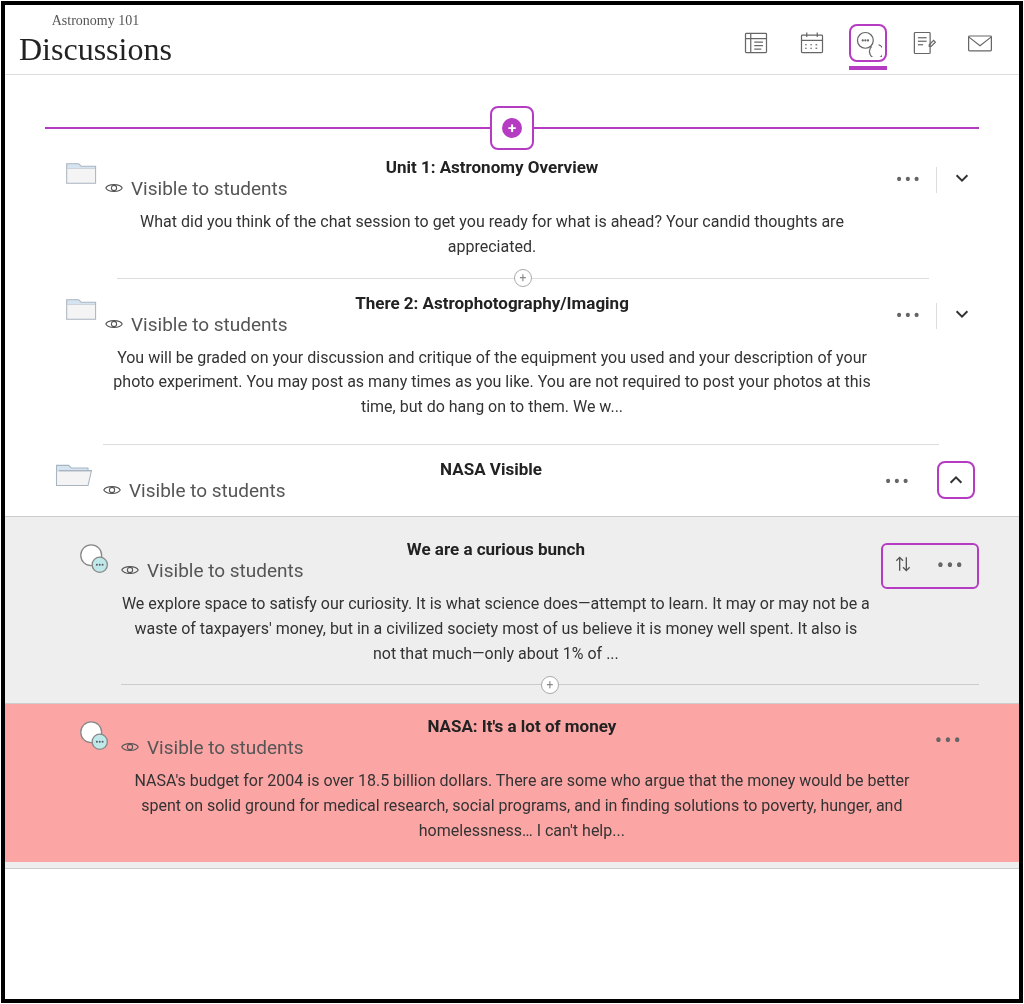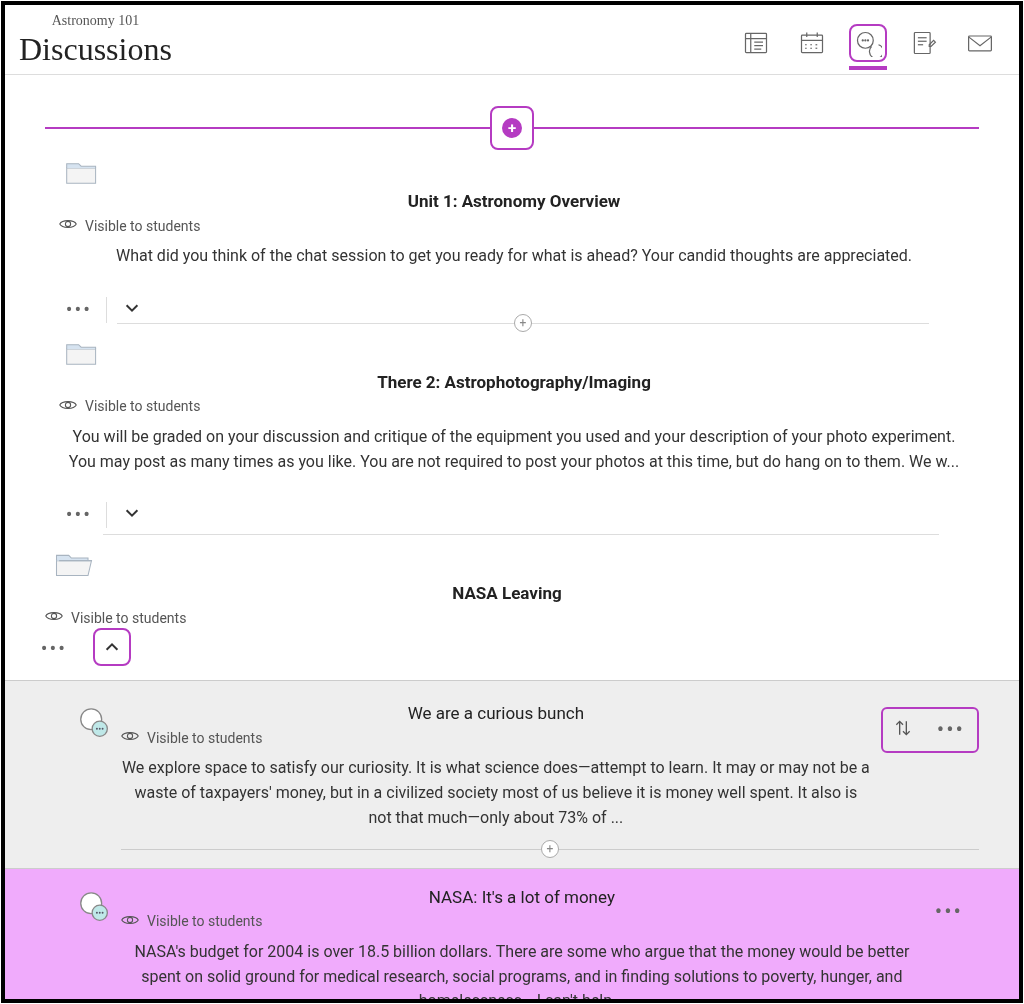--- a/index.html
+++ b/index.html
@@ -20,47 +20,47 @@
 
   
   .content { padding: 30px 0 0 0; }
   .purple-rule { height: 2px; background: #b53bc2; margin: 22px 40px 0 40px; position: relative; }
   .add-btn-wrap { position: absolute; left: 50%; top: 50%; transform: translate(-50%,-50%); }
   .add-btn { width: 44px; height: 44px; border: 2px solid #b53bc2; border-radius: 8px; background: #fff; display: flex; align-items: center; justify-content: center; cursor: pointer; }
   .add-btn-inner { width: 20px; height: 20px; background: #b53bc2; border-radius: 50%; display: flex; align-items: center; justify-content: center; color: #fff; font-size: 15px; font-weight: bold; line-height:1;}
 
   .items-wrap { padding: 20px 40px 0 40px; }
 
-  .item {display:flex; padding: 8px 0 0 14px; flex-direction: column;}
+  .item {display:flex; padding: 8px 0 0 14px;}
   .item-icon-col { width: 46px; flex-shrink: 0; padding-top: 2px; }
   .item-body { flex: 1; padding-right: 10px; min-width:0;}
   .item-controls { width: 90px; flex-shrink: 0; display: flex; align-items: flex-start; justify-content: flex-end; gap: 12px; padding-top: 8px; padding-right:4px;}
   .item-title { font-size: 17px; font-weight: 700; color: #222; }
-  .vis-row { display: flex; align-items: center; gap: 8px; margin-top: 6px; color: #555; font-size: 14px;}
+  .vis-row { display: flex; align-items: center; gap: 8px; color: #555; font-size: 19px;}
   .item-desc { font-size: 16px; color: #333; line-height: 1.55; margin-top: 10px; padding-bottom: 18px; }
 
   .sep { position: relative; height: 1px; background: #ddd; margin: 0 50px 0 72px; }
   .sep-plus { position: absolute; left:50%; top:50%; transform:translate(-50%,-50%); width:18px;height:18px;border:1px solid #aaa;border-radius:50%;background:#fff;display:flex;align-items:center;justify-content:center;color:#888;font-size:12px;line-height:1;}
   .sep-wide { margin-left: 58px; margin-right: 40px;}
 
   .folder-icon svg { width: 34px; height: 28px; }
   .discussion-icon svg { width: 38px; height: 38px; }
 
   .more-btn { color: #666; font-size: 20px; letter-spacing: 2px; cursor: pointer; line-height:1; padding:4px 2px;}
   .chev-btn { width: 26px; height: 26px; display: flex; align-items: center; justify-content: center; cursor: pointer; color:#333;}
   .chev-btn svg { width:18px; height:18px; stroke:#333; stroke-width:2.2; fill:none;}
   .ctrl-divider { width:1px; height:26px; background:#ddd; margin-top:2px;}
   .chev-highlight { border: 2px solid #b53bc2; border-radius: 8px; padding: 4px; margin-top:-6px;}
 
   .nested-panel { background: #eeeeee; margin-top: 14px; padding: 22px 40px 0 64px; border-top:1px solid #ccc;}
   .nested-item { display:flex; padding: 0 0 0 0;}
   .nested-icon-col { width:52px; flex-shrink:0; padding-top:2px;}
   .nested-body { flex:1; min-width:0; padding-right:10px;}
   .nested-controls { flex-shrink:0; display:flex; align-items:flex-start; gap:18px; padding-top:4px;}
-  .nested-title { font-size: 17px; font-weight:400; color:#222;}
+  .nested-title { font-size: 17px; font-weight:700; color:#222;}
   .nested-desc { font-size: 16px; color:#333; line-height:1.55; margin-top:10px; padding-bottom:18px;}
   .nested-ctrl-box { border: 2px solid #b53bc2; border-radius: 6px; padding: 6px 10px; display:flex; align-items:center; gap:22px;}
   .sort-ic svg { width:20px; height:20px; stroke:#555; stroke-width:1.6; fill:none;}
   .nested-sep { position:relative; height:1px; background:#ccc; margin:0 0 18px 52px;}
 
   .eye-icon svg { width:18px; height:14px; stroke:#555; stroke-width:1.4; fill:none;}
 </style>
 </head>
 <body>
 
@@ -201,21 +201,21 @@
 
       <div class="item" style="padding-top:14px; padding-left:0;">
         <div class="item-icon-col folder-icon" style="width:58px; padding-left:0;">
           <svg viewBox="0 0 44 32" style="width:42px;">
               <path d="M2 11 L2 28 L38 28 L42 11 Z" fill="#f4f4f4" stroke="#a8b4c0" stroke-width="1.2"></path>
               <path d="M2 11 L2 5 L16 5 L19 8 L38 8 L38 11" fill="#d6e3f0" stroke="#a8b4c0" stroke-width="1.2"></path>
               <path d="M5 11 L42 11" stroke="#a8b4c0" stroke-width="1.2"></path>
             </svg>
         </div>
         <div class="item-body">
-          <div class="item-title">NASA Leaving</div>
+          <div class="item-title">NASA Visible</div>
           <div class="vis-row">
             <span class="eye-icon"><svg viewBox="0 0 24 16">
                   <path d="M1 8 C 4 2, 20 2, 23 8 C 20 14, 4 14, 1 8 Z"></path>
                   <circle cx="12" cy="8" r="3.5"></circle>
                 </svg></span>
             <span>Visible to students</span>
           </div>
         </div>
         <div class="item-controls">
           <div class="more-btn">•••</div>
@@ -245,38 +245,38 @@
         </div>
         <div class="nested-body">
           <div class="nested-title">We are a curious bunch</div>
           <div class="vis-row">
             <span class="eye-icon"><svg viewBox="0 0 24 16">
                   <path d="M1 8 C 4 2, 20 2, 23 8 C 20 14, 4 14, 1 8 Z"></path>
                   <circle cx="12" cy="8" r="3.5"></circle>
                 </svg></span>
             <span>Visible to students</span>
           </div>
-          <div class="nested-desc">We explore space to satisfy our curiosity. It is what science does—attempt to learn. It may or may not be a waste of taxpayers' money, but in a civilized society most of us believe it is money well spent. It also is not that much—only about 73% of ...</div>
+          <div class="nested-desc">We explore space to satisfy our curiosity. It is what science does—attempt to learn. It may or may not be a waste of taxpayers' money, but in a civilized society most of us believe it is money well spent. It also is not that much—only about 1% of ...</div>
         </div>
         <div class="nested-controls">
           <div class="nested-ctrl-box">
             <span class="sort-ic"><svg viewBox="0 0 24 24">
                   <path d="M8 4 L8 20 M4 8 L8 4 L12 8"></path>
                   <path d="M16 4 L16 20 M12 16 L16 20 L20 16"></path>
                 </svg></span>
             <div class="more-btn" style="font-size:22px;">•••</div>
           </div>
         </div>
       </div>
 
       <div class="nested-sep">
         <div class="sep-plus">+</div>
       </div>
 
-      <div class="nested-item" style="background:#f0abfc; margin:0 -40px 0 -64px; padding:18px 40px 0 64px; border-top:1px solid #ccc;">
+      <div class="nested-item" style="background:#fca5a5; margin:0 -40px 0 -64px; padding:12px 40px 0 64px; border-top:1px solid #ccc;">
         <div class="nested-icon-col discussion-icon">
           <svg viewBox="0 0 40 40">
               <circle cx="16" cy="15" r="11" fill="#fff" stroke="#888" stroke-width="1.4"></circle>
               <circle cx="25" cy="25" r="8" fill="#bfe8e8" stroke="#888" stroke-width="1.4"></circle>
               <circle cx="22" cy="25" r="1" fill="#556"></circle>
               <circle cx="25" cy="25" r="1" fill="#556"></circle>
               <circle cx="28" cy="25" r="1" fill="#556"></circle>
             </svg>
         </div>
         <div class="nested-body">

